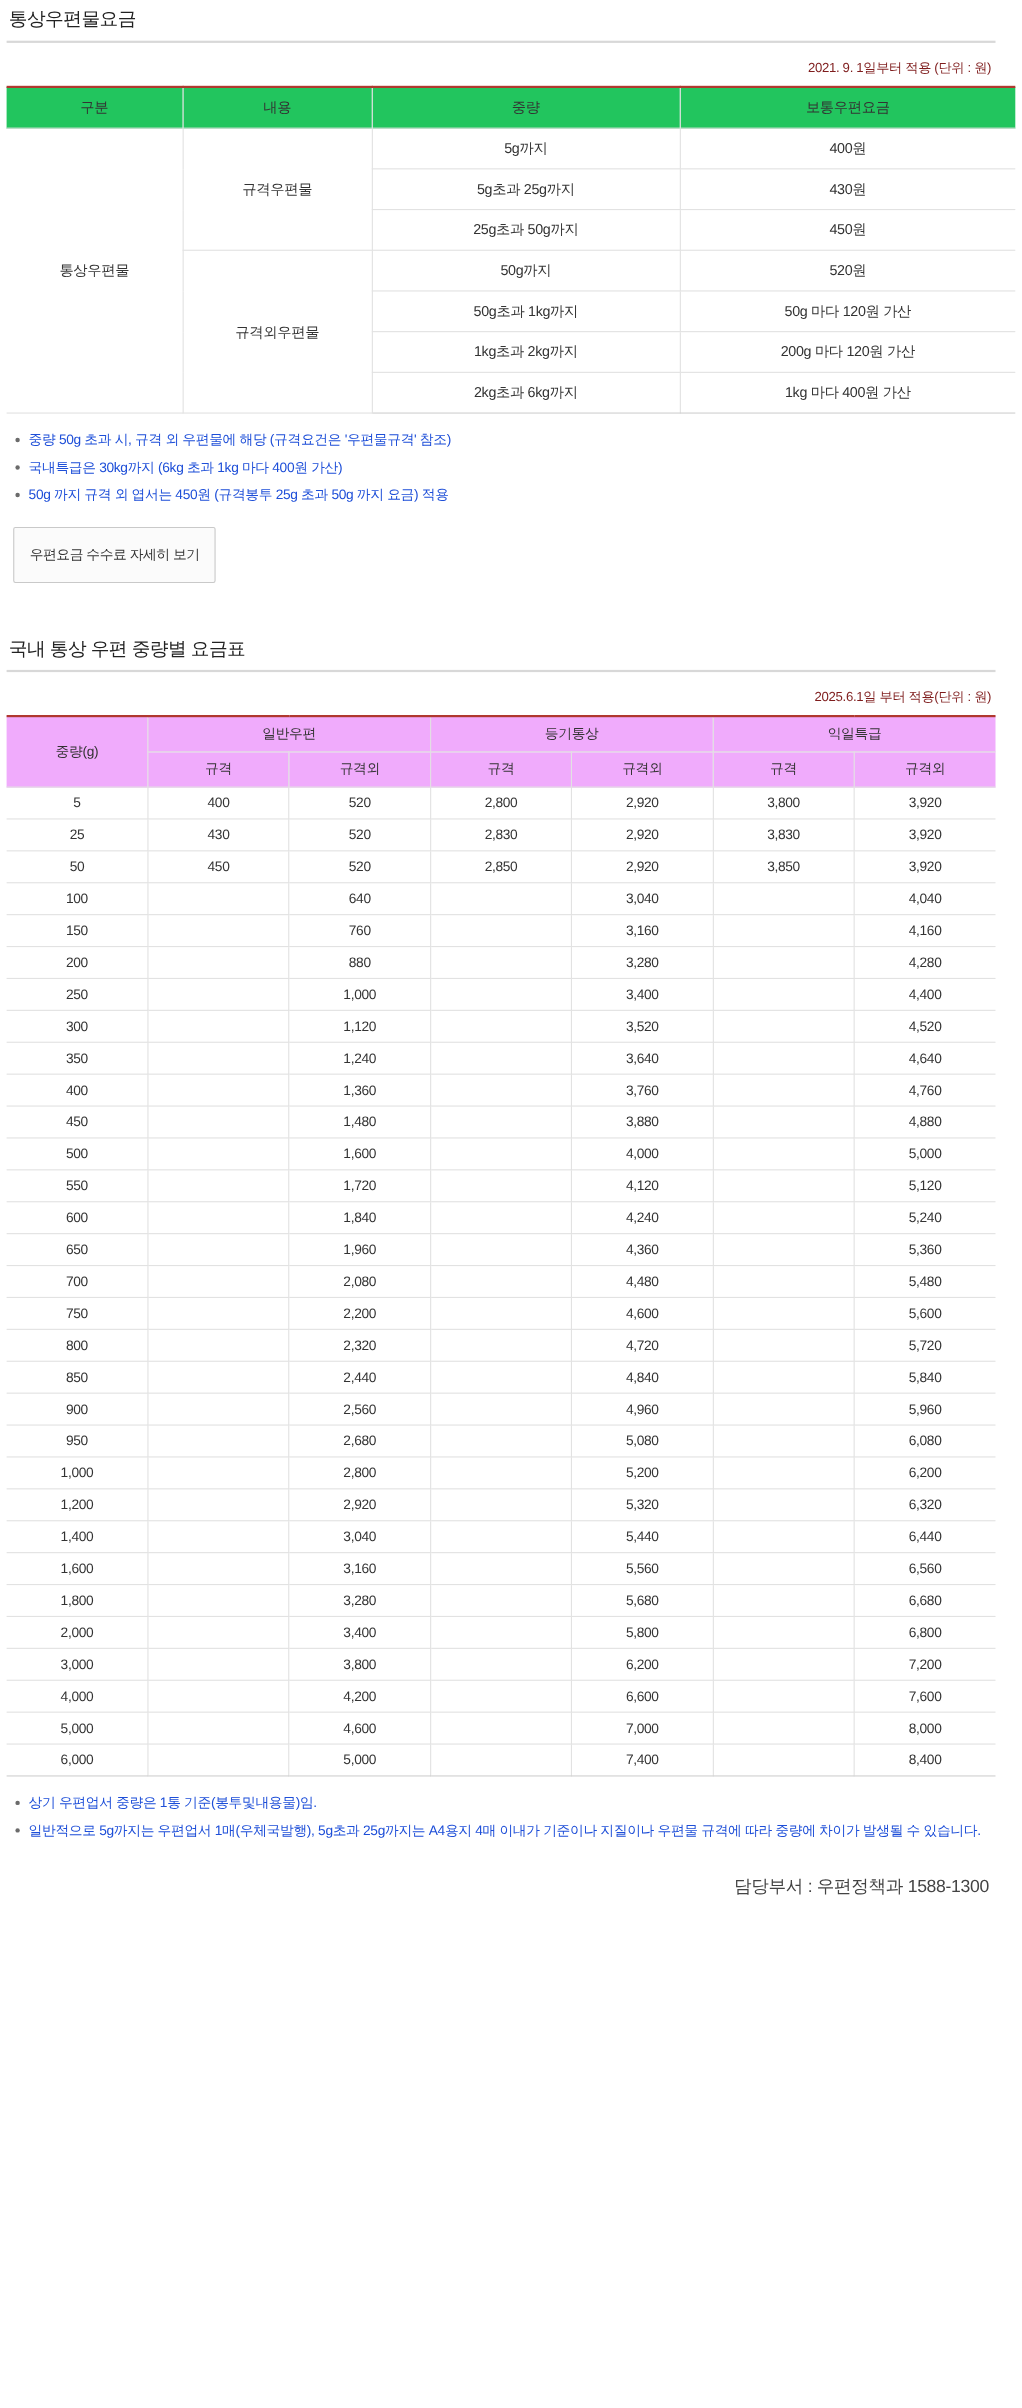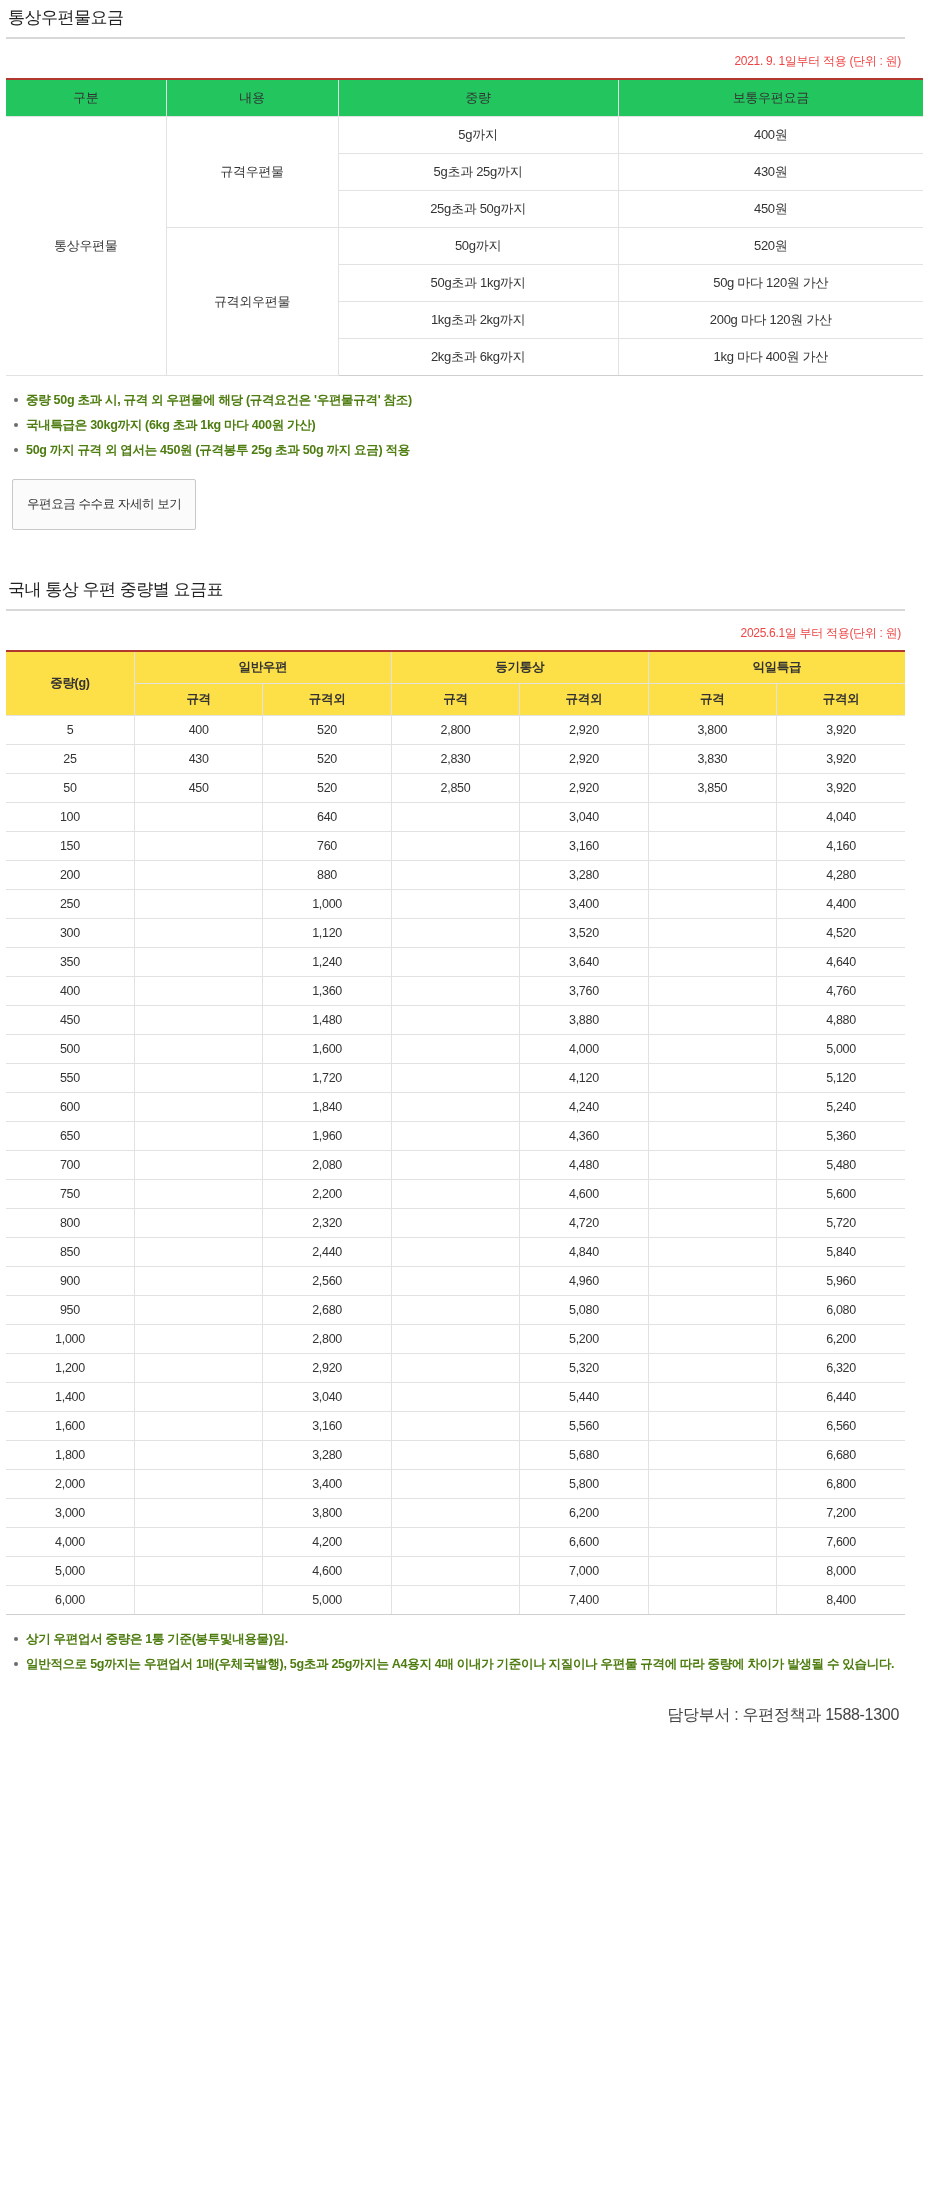--- a/index.html
+++ b/index.html
@@ -21,21 +21,21 @@
     padding: 6px 2px 8px 2px;
     margin: 0;
     border-bottom: 2px solid #d8d8d8;
     letter-spacing: -0.5px;
   }
   .sec-title.second { margin-top: 42px; }
 
   .applied-note {
     text-align: right;
     font-size: 12px;
-    color: #ef4444;
+    color: #7f1d1d;
     padding: 14px 4px 8px 0;
     letter-spacing: -0.3px;
   }
 
   
   table { border-collapse: collapse; width: 100%; table-layout: fixed; }
   .tbl { border-top: 2px solid #b0382f; }
   .tbl th, .tbl td {
     border-bottom: 1px solid #e2e2e2;
     border-right: 1px solid #e2e2e2;
@@ -57,25 +57,24 @@
   table.t1 col.c3 { width: 280px; }
   table.t1 col.c4 { width: 305px; }
   table.t1 td, table.t1 th { height: 30px; }
 
   
   ul.notes { list-style: none; margin: 14px 0 0 0; padding: 0 0 0 6px; }
   ul.notes li {
     position: relative;
     padding-left: 14px;
     font-size: 12.5px;
-    color: #4d7c0f;
+    color: #1d4ed8;
     line-height: 20px;
     margin-bottom: 5px;
     letter-spacing: -0.3px;
-    font-weight: bold;
   }
   ul.notes li:before {
     content: "";
     position: absolute;
     left: 2px; top: 8px;
     width: 4px; height: 4px;
     background: #6b6b6b;
     border-radius: 50%;
   }
 
@@ -89,21 +88,21 @@
     color: #333333;
     letter-spacing: -0.4px;
     cursor: pointer;
     border-radius: 2px;
   }
 
   
   table.t2 col.w { width: 102px; }
   table.t2 th, table.t2 td { height: 28px; padding: 7px 4px; font-size: 12.5px; }
   table.t2 th.grp { border-bottom: 1px solid #e2e2e2; }
-  table.t2 .head-row th { background: #fde047; font-weight: bold; }
+  table.t2 .head-row th { background: #f0abfc; }
 
   
   .footer-note { margin-top: 16px; }
   .dept {
     text-align: right;
     font-size: 16px;
     color: #444444;
     padding: 26px 6px 14px 0;
     letter-spacing: -0.3px;
   }

